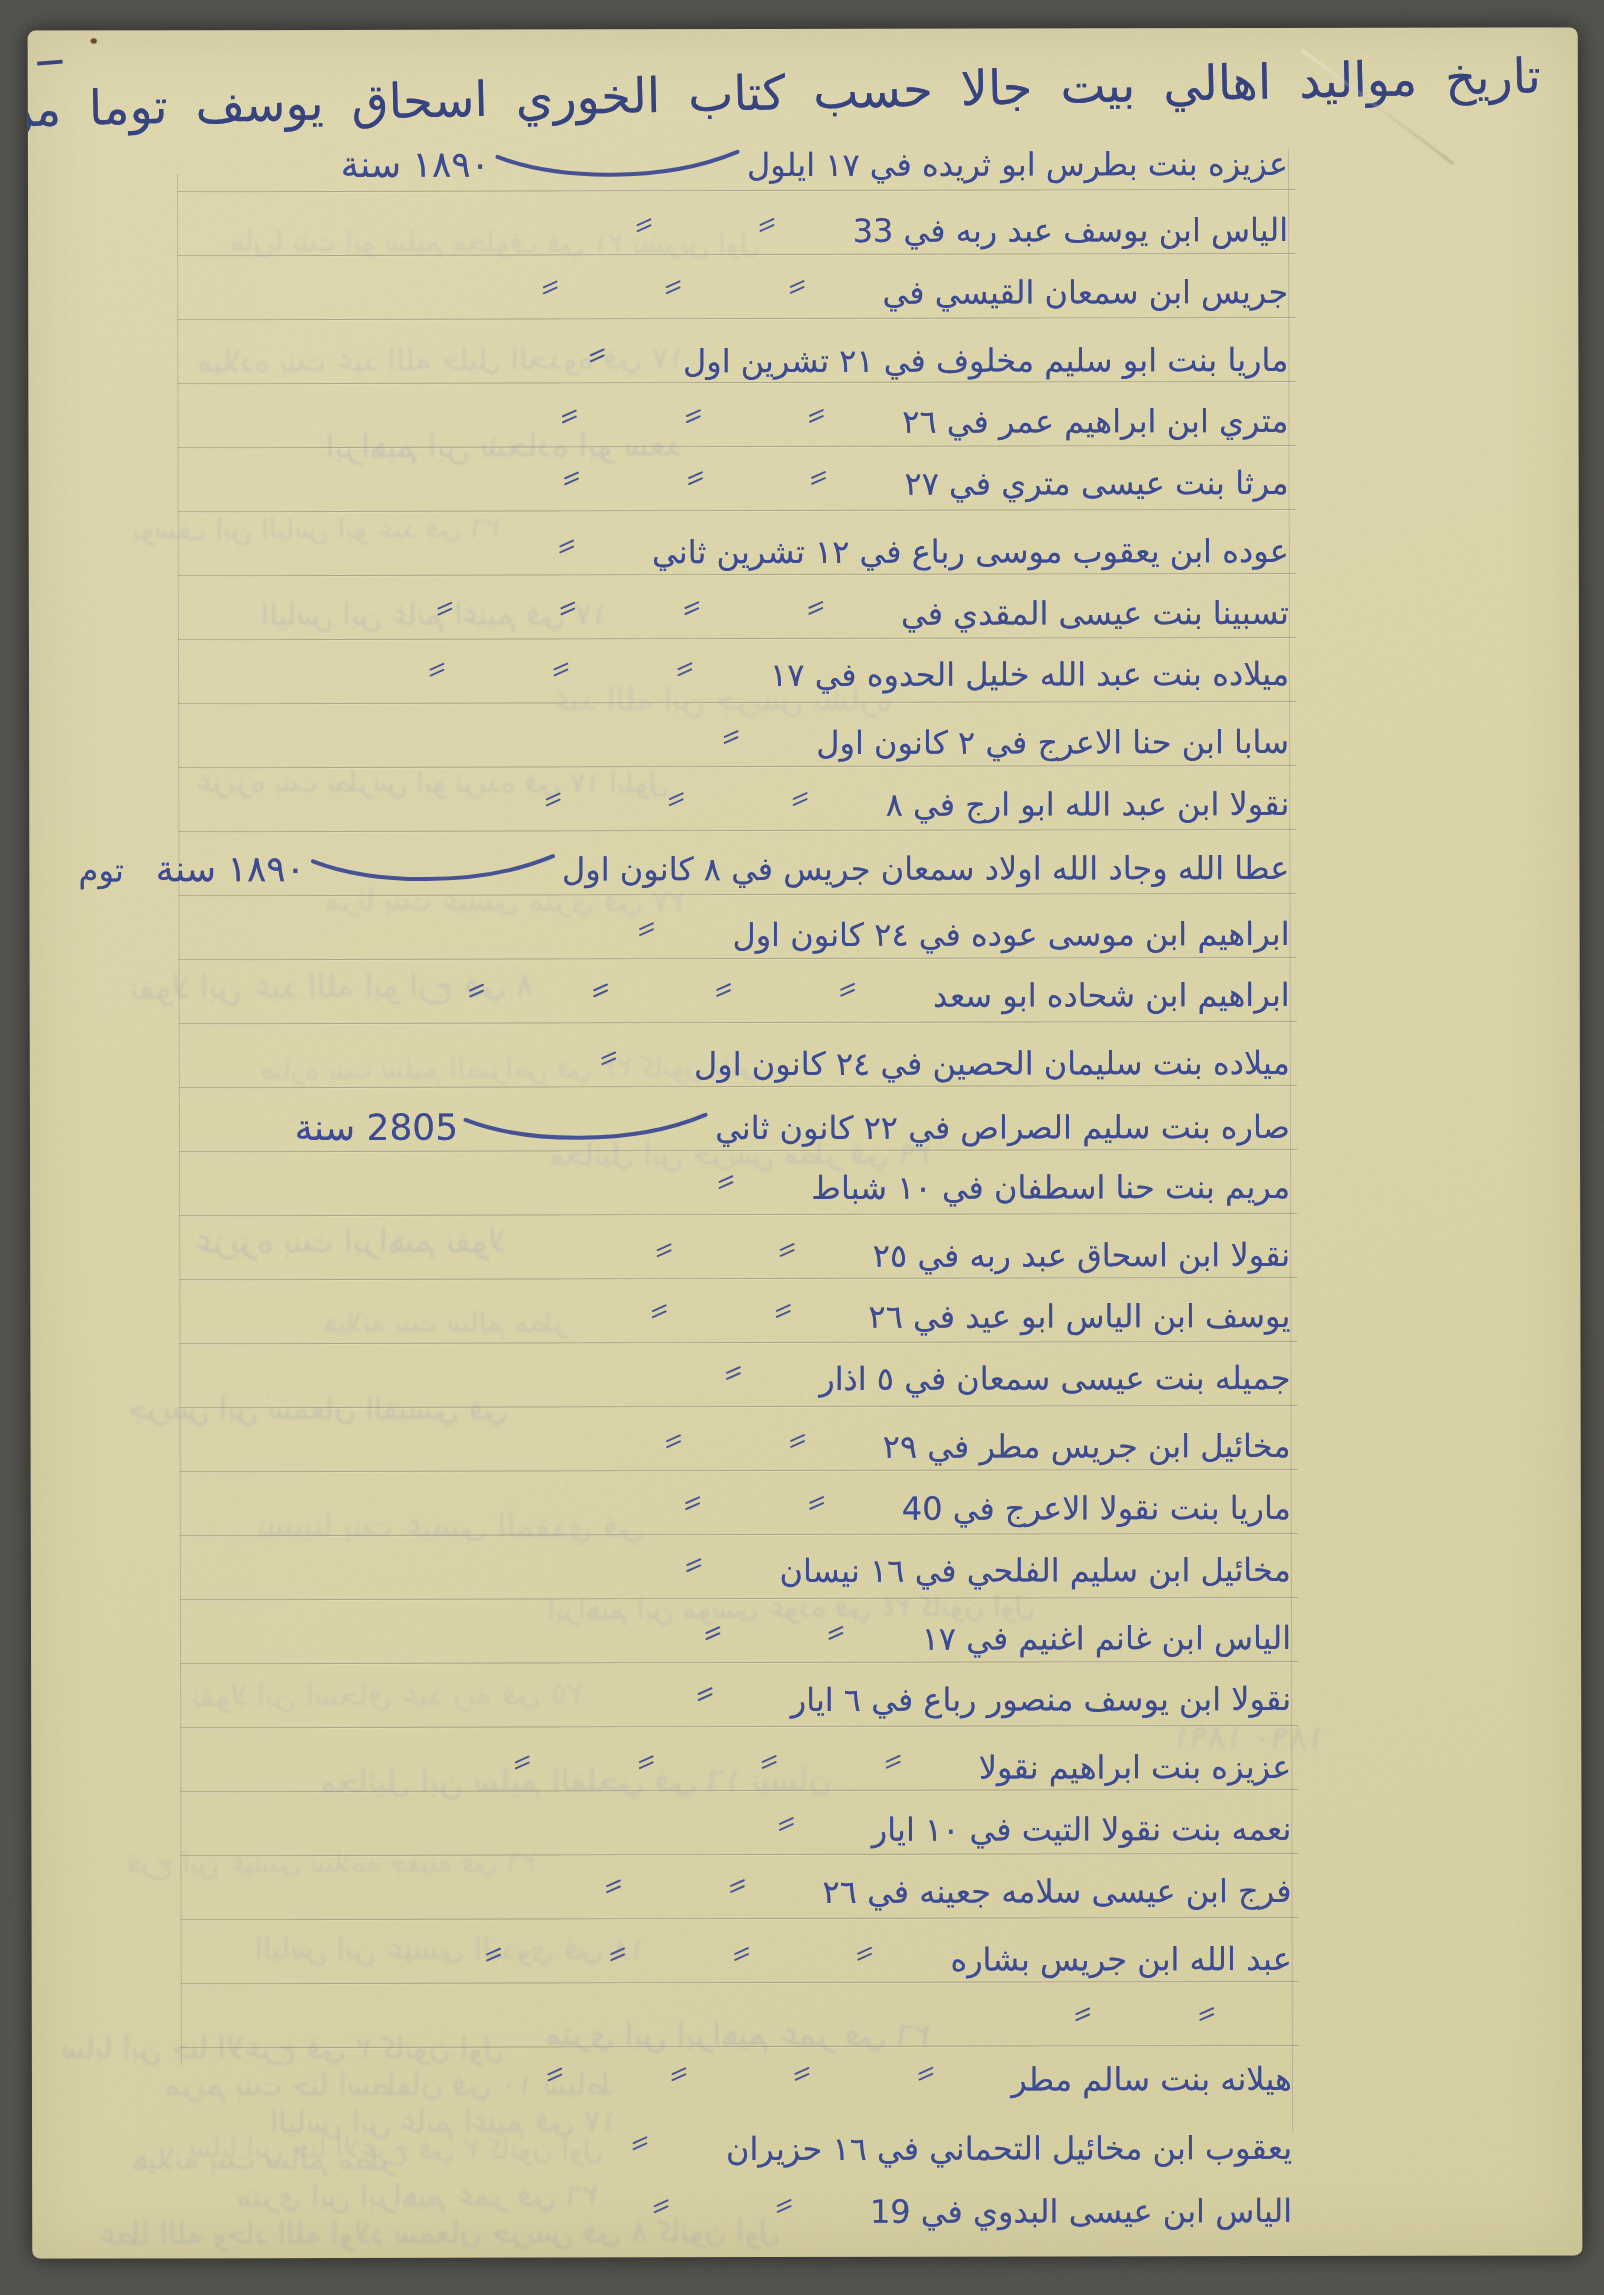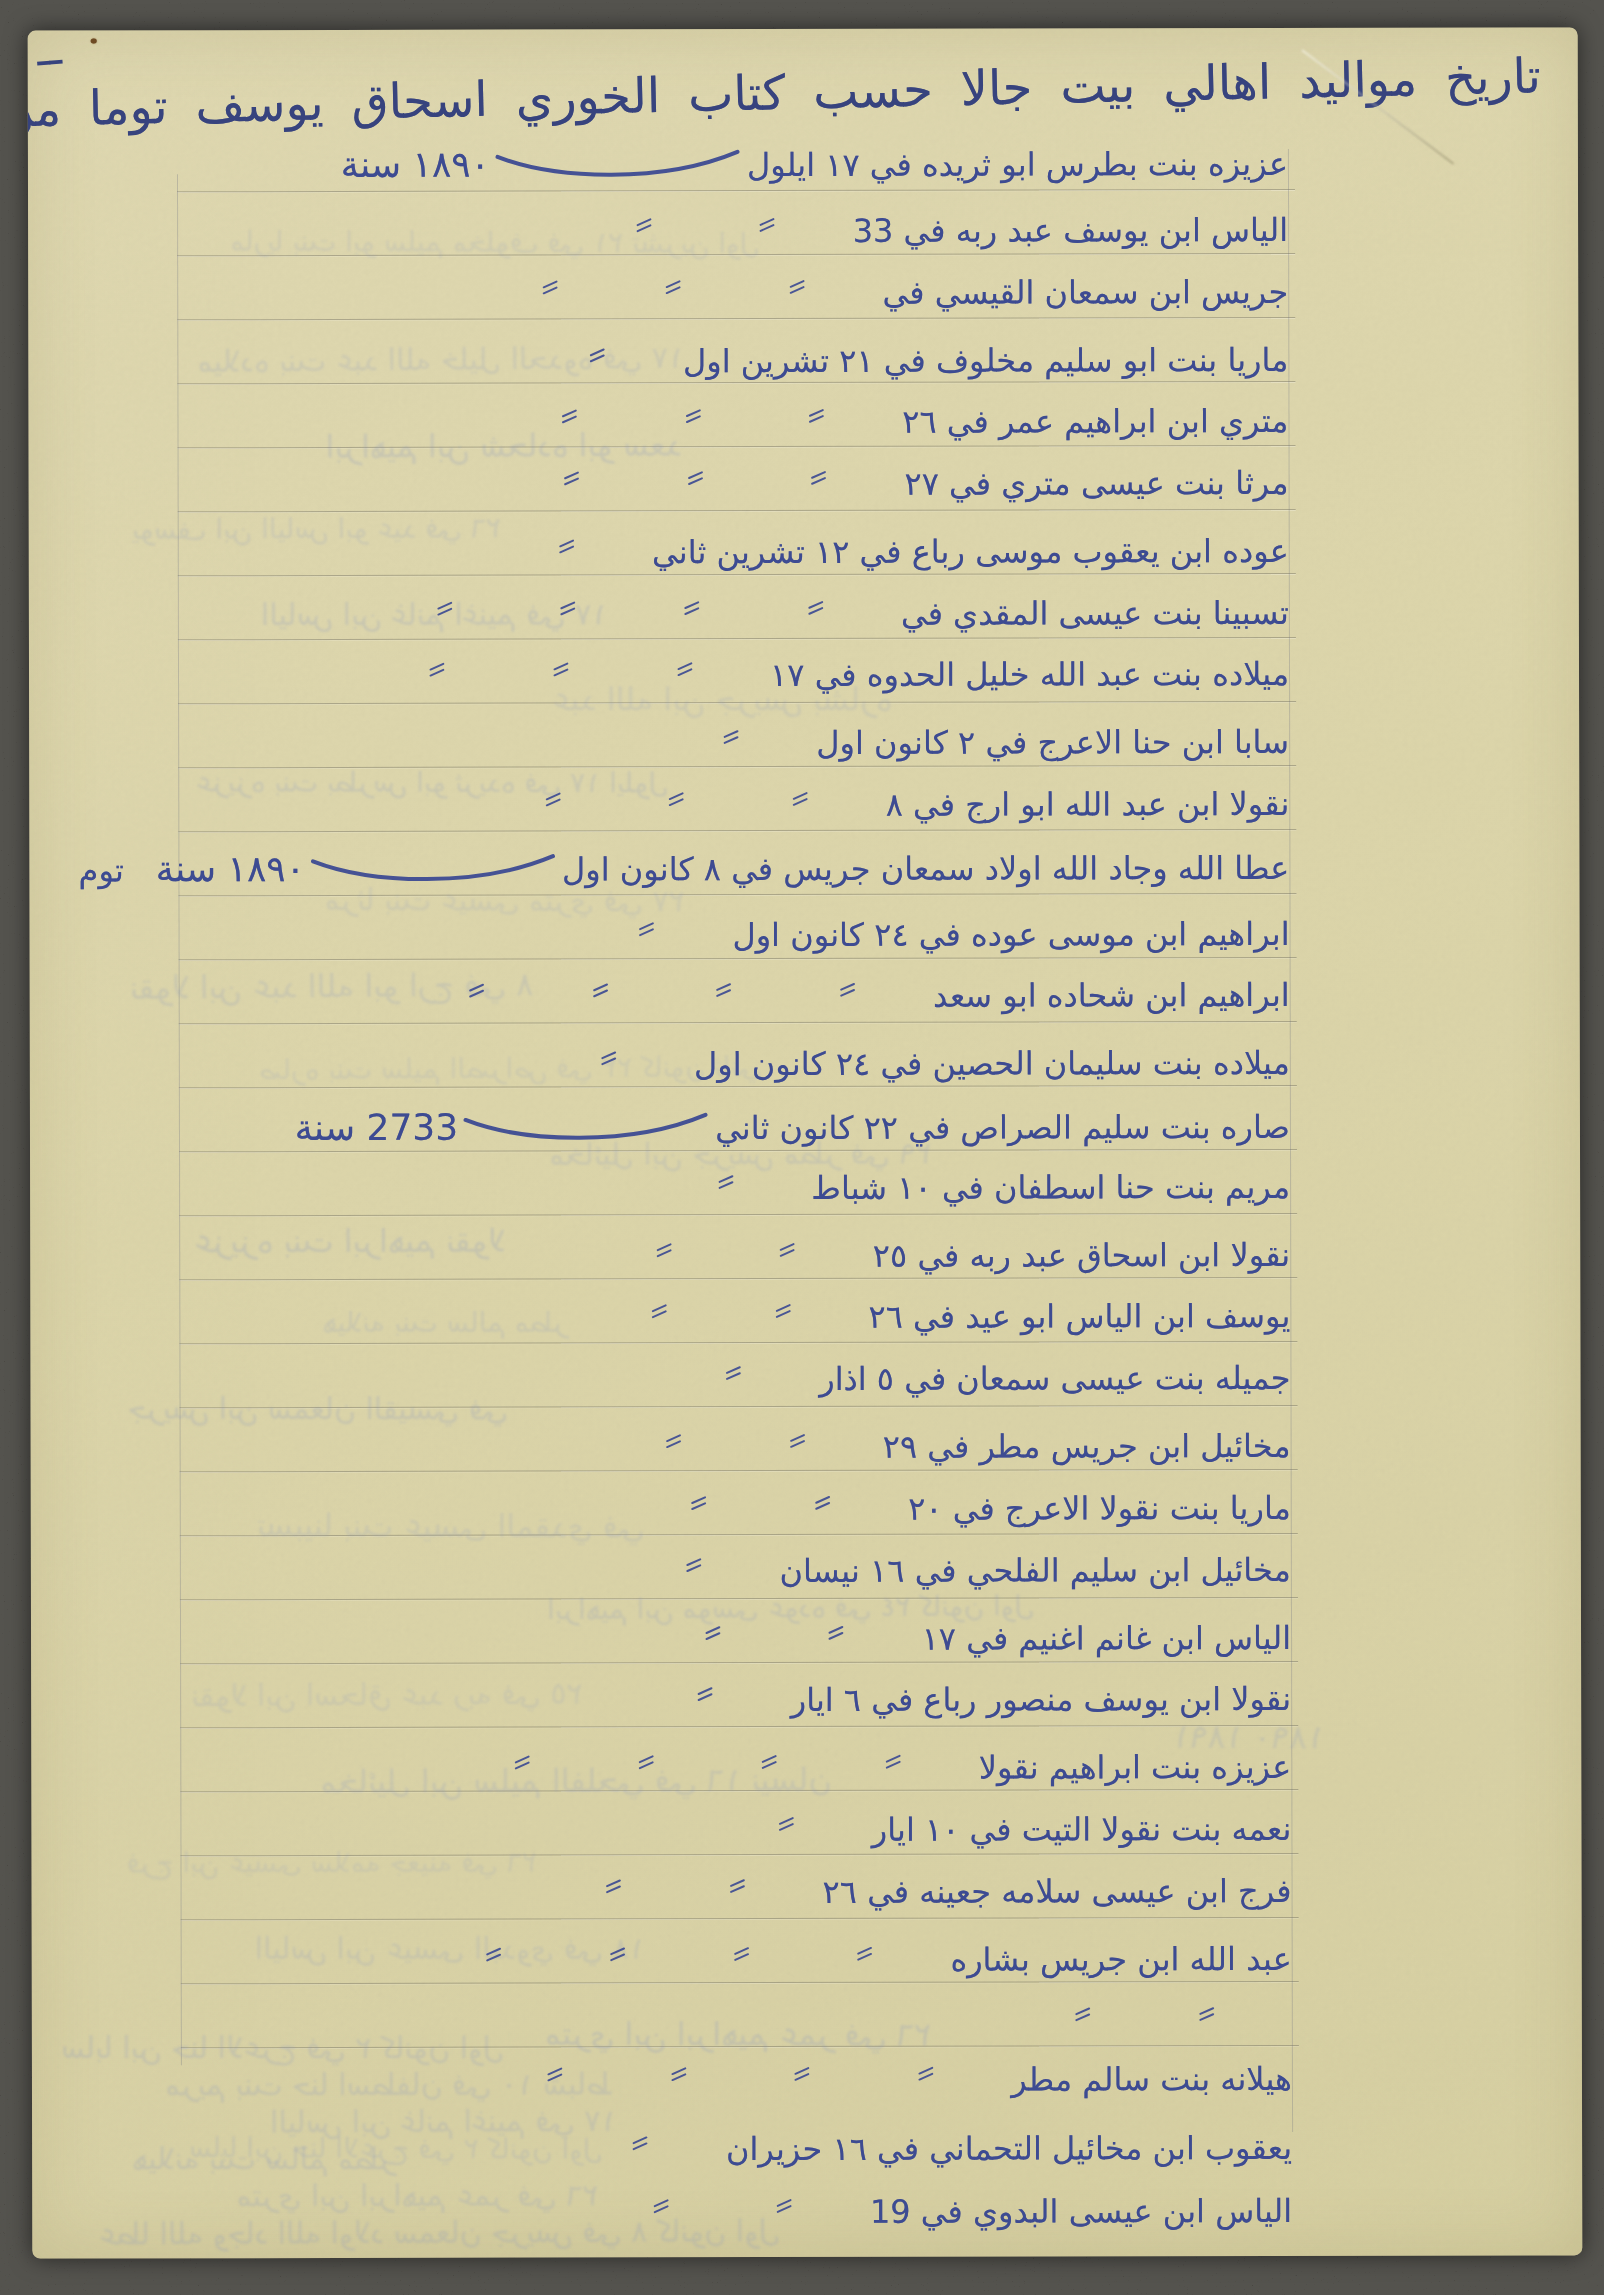--- a/index.html
+++ b/index.html
@@ -198,27 +198,27 @@
       <div class="entry" style="top: 688px;"><span>سابا ابن حنا الاعرج في ٢ كانون اول</span><span class="sp"></span><span class="ditto"></span></div>
       <div class="entry" style="top: 750px;"><span>نقولا ابن عبد الله ابو ارج في ٨</span><span class="sp"></span><span class="ditto"></span><span class="spd"></span><span class="ditto"></span><span class="spd"></span><span class="ditto"></span></div>
       <div class="entry" style="top: 812px;"><span>عطا الله وجاد الله اولاد سمعان جريس في ٨ كانون اول</span><span class="yearwrap"><svg class="swash" width="248" height="37" viewBox="0 0 430 64">
             <path d="M8 16 C 110 56, 295 62, 424 8" fill="none" stroke="#3d4b92" stroke-width="7" stroke-linecap="round" opacity="0.95"></path>
           </svg><span class="year-label">١٨٩٠ سنة</span><span class="twin-label">توم</span></span></div>
       <div class="entry" style="top: 880px;"><span>ابراهيم ابن موسى عوده في ٢٤ كانون اول</span><span class="sp"></span><span class="ditto"></span></div>
       <div class="entry" style="top: 941px;"><span>ابراهيم ابن شحاده ابو سعد</span><span class="sp"></span><span class="ditto"></span><span class="spd"></span><span class="ditto"></span><span class="spd"></span><span class="ditto"></span><span class="spd"></span><span class="ditto"></span></div>
       <div class="entry" style="top: 1009px;"><span>ميلاده بنت سليمان الحصين في ٢٤ كانون اول</span><span class="sp"></span><span class="ditto"></span></div>
       <div class="entry" style="top: 1071px;"><span>صاره بنت سليم الصراص في ٢٢ كانون ثاني</span><span class="yearwrap"><svg class="swash" width="248" height="37" viewBox="0 0 430 64">
             <path d="M8 16 C 110 56, 295 62, 424 8" fill="none" stroke="#3d4b92" stroke-width="7" stroke-linecap="round" opacity="0.95"></path>
-          </svg><span class="year-label">2733 سنة</span></span></div>
+          </svg><span class="year-label">2805 سنة</span></span></div>
       <div class="entry" style="top: 1133px;"><span>مريم بنت حنا اسطفان في ١٠ شباط</span><span class="sp"></span><span class="ditto"></span></div>
       <div class="entry" style="top: 1201px;"><span>نقولا ابن اسحاق عبد ربه في ٢٥</span><span class="sp"></span><span class="ditto"></span><span class="spd"></span><span class="ditto"></span></div>
       <div class="entry" style="top: 1262px;"><span>يوسف ابن الياس ابو عيد في ٢٦</span><span class="sp"></span><span class="ditto"></span><span class="spd"></span><span class="ditto"></span></div>
       <div class="entry" style="top: 1324px;"><span>جميله بنت عيسى سمعان في ٥ اذار</span><span class="sp"></span><span class="ditto"></span></div>
       <div class="entry" style="top: 1392px;"><span>مخائيل ابن جريس مطر في ٢٩</span><span class="sp"></span><span class="ditto"></span><span class="spd"></span><span class="ditto"></span></div>
-      <div class="entry" style="top: 1454px;"><span>ماريا بنت نقولا الاعرج في ٢٠</span><span class="sp"></span><span class="ditto"></span><span class="spd"></span><span class="ditto"></span></div>
+      <div class="entry" style="top: 1454px;"><span>ماريا بنت نقولا الاعرج في 40</span><span class="sp"></span><span class="ditto"></span><span class="spd"></span><span class="ditto"></span></div>
       <div class="entry" style="top: 1516px;"><span>مخائيل ابن سليم الفلحي في ١٦ نيسان</span><span class="sp"></span><span class="ditto"></span></div>
       <div class="entry" style="top: 1584px;"><span>الياس ابن غانم اغنيم في ١٧</span><span class="sp"></span><span class="ditto"></span><span class="spd"></span><span class="ditto"></span></div>
       <div class="entry" style="top: 1645px;"><span>نقولا ابن يوسف منصور رباع في ٦ ايار</span><span class="sp"></span><span class="ditto"></span></div>
       <div class="entry" style="top: 1713px;"><span>عزيزه بنت ابراهيم نقولا</span><span class="sp"></span><span class="ditto"></span><span class="spd"></span><span class="ditto"></span><span class="spd"></span><span class="ditto"></span><span class="spd"></span><span class="ditto"></span></div>
       <div class="entry" style="top: 1775px;"><span>نعمه بنت نقولا التيت في ١٠ ايار</span><span class="sp"></span><span class="ditto"></span></div>
       <div class="entry" style="top: 1837px;"><span>فرج ابن عيسى سلامه جعينه في ٢٦</span><span class="sp"></span><span class="ditto"></span><span class="spd"></span><span class="ditto"></span></div>
       <div class="entry" style="top: 1905px;"><span>عبد الله ابن جريس بشاره</span><span class="sp"></span><span class="ditto"></span><span class="spd"></span><span class="ditto"></span><span class="spd"></span><span class="ditto"></span><span class="spd"></span><span class="ditto"></span></div>
       <div class="entry" style="top: 1966px;"><span class="sp"></span><span class="ditto"></span><span class="spd"></span><span class="ditto"></span></div>
       <div class="entry" style="top: 2025px;"><span>هيلانه بنت سالم مطر</span><span class="sp"></span><span class="ditto"></span><span class="spd"></span><span class="ditto"></span><span class="spd"></span><span class="ditto"></span><span class="spd"></span><span class="ditto"></span></div>
       <div class="entry" style="top: 2094px;"><span>يعقوب ابن مخائيل التحماني في ١٦ حزيران</span><span class="sp"></span><span class="ditto"></span></div>

